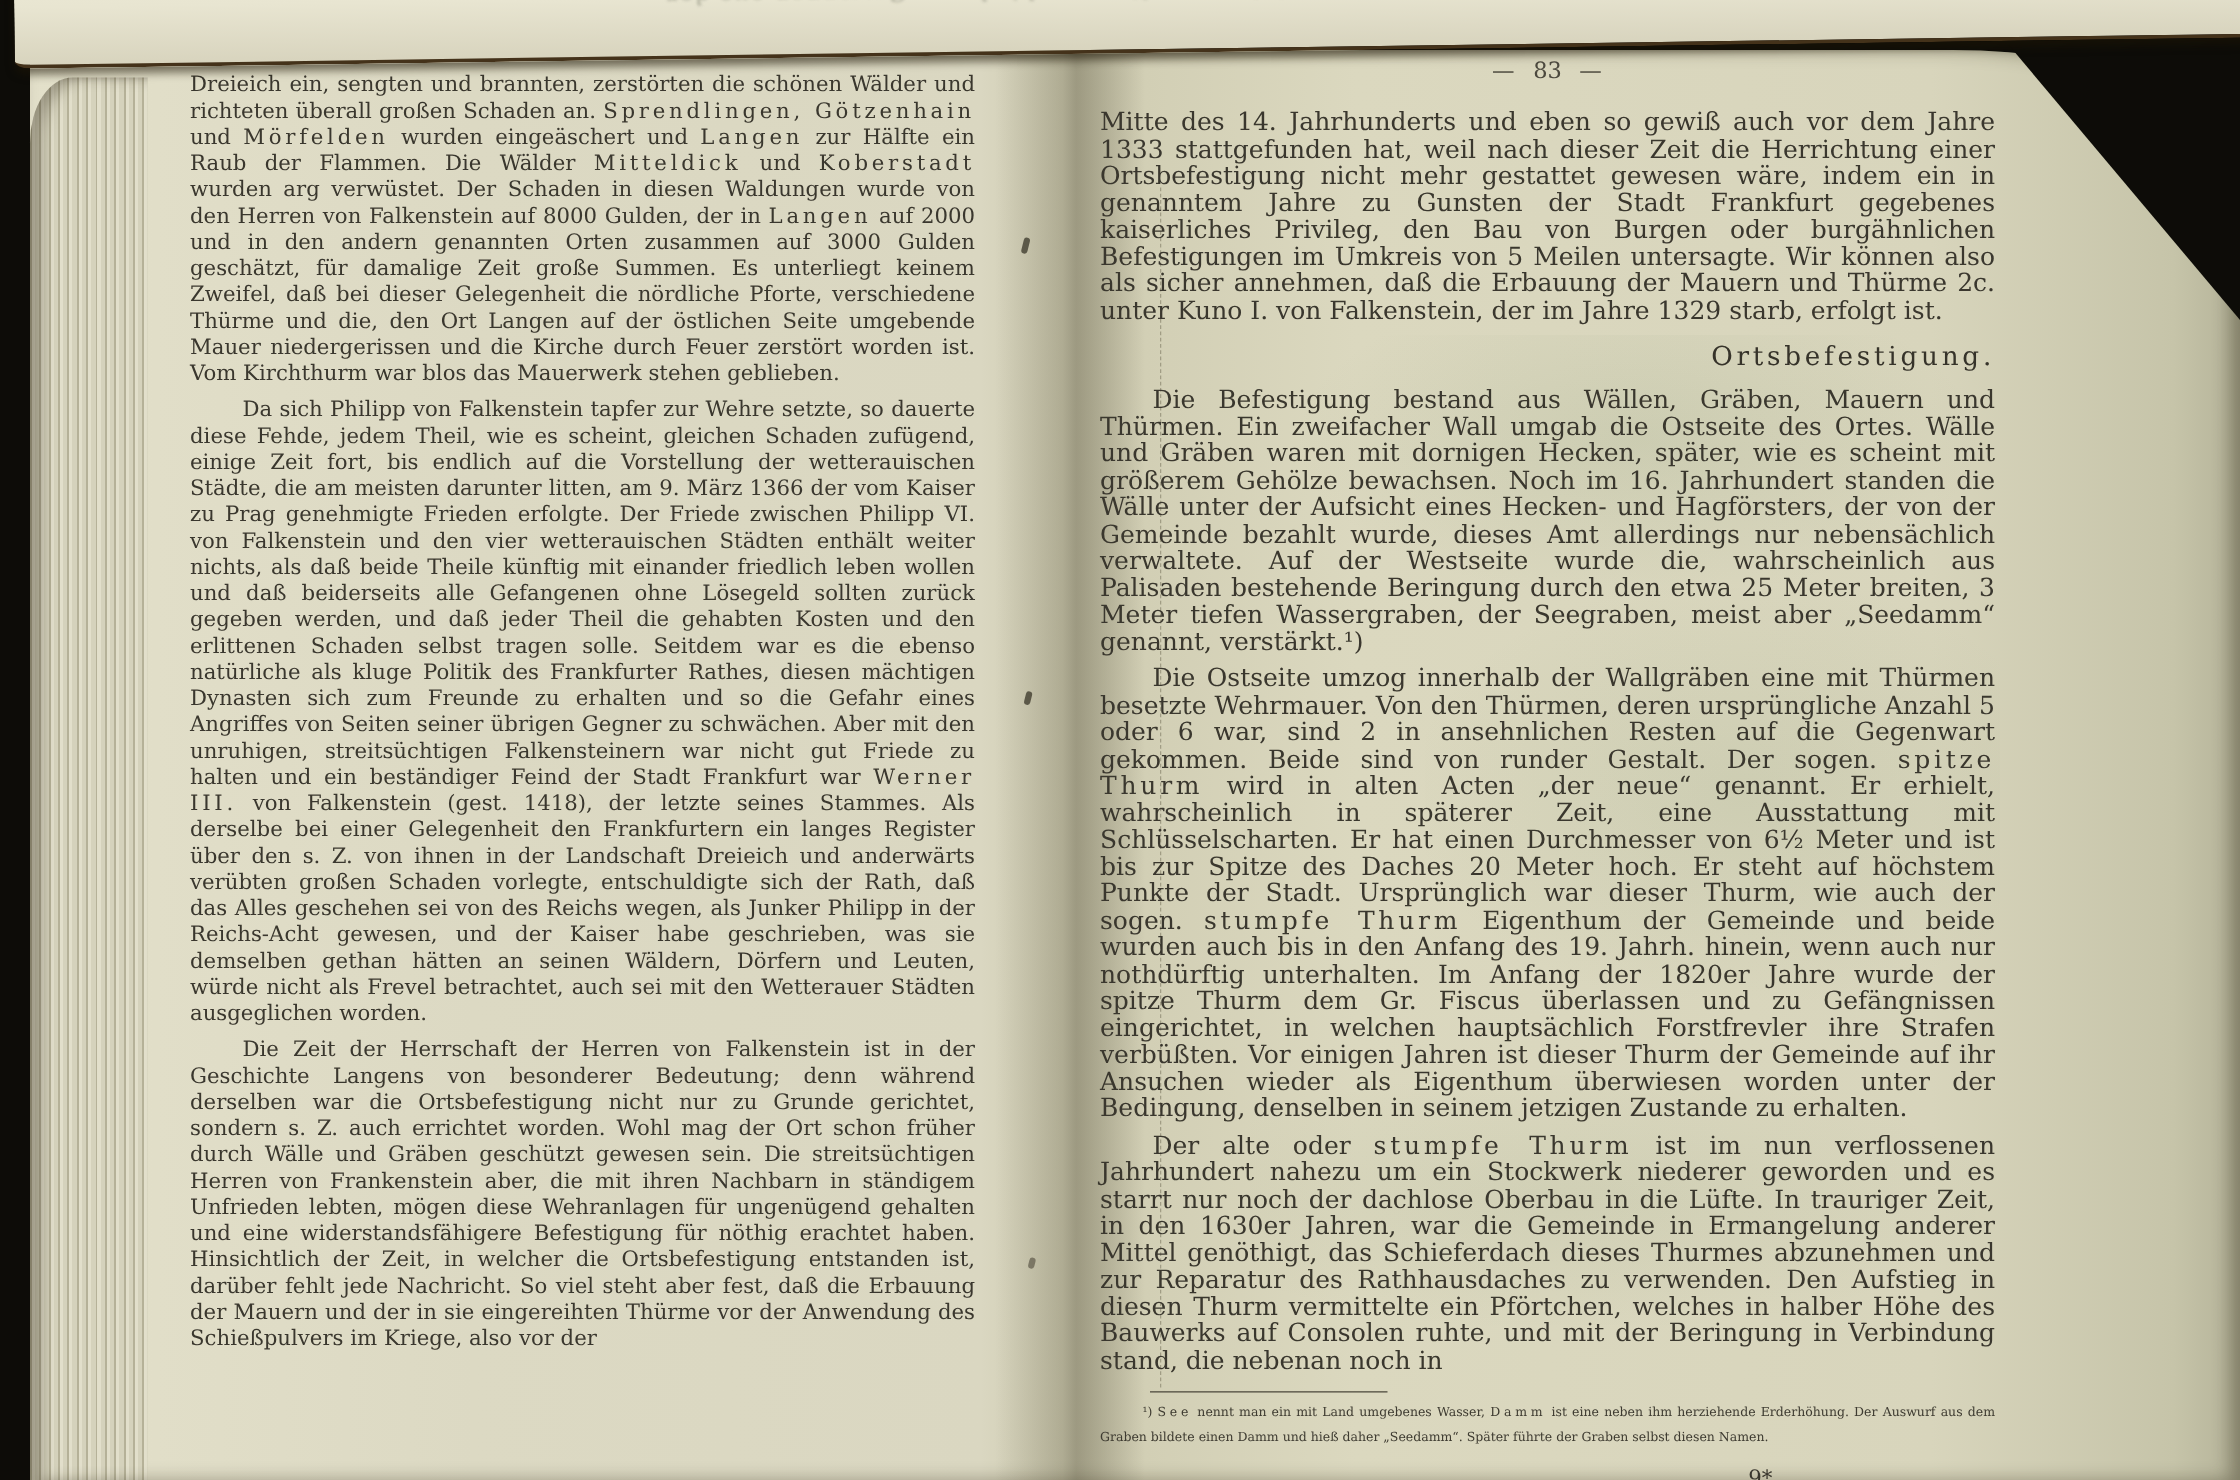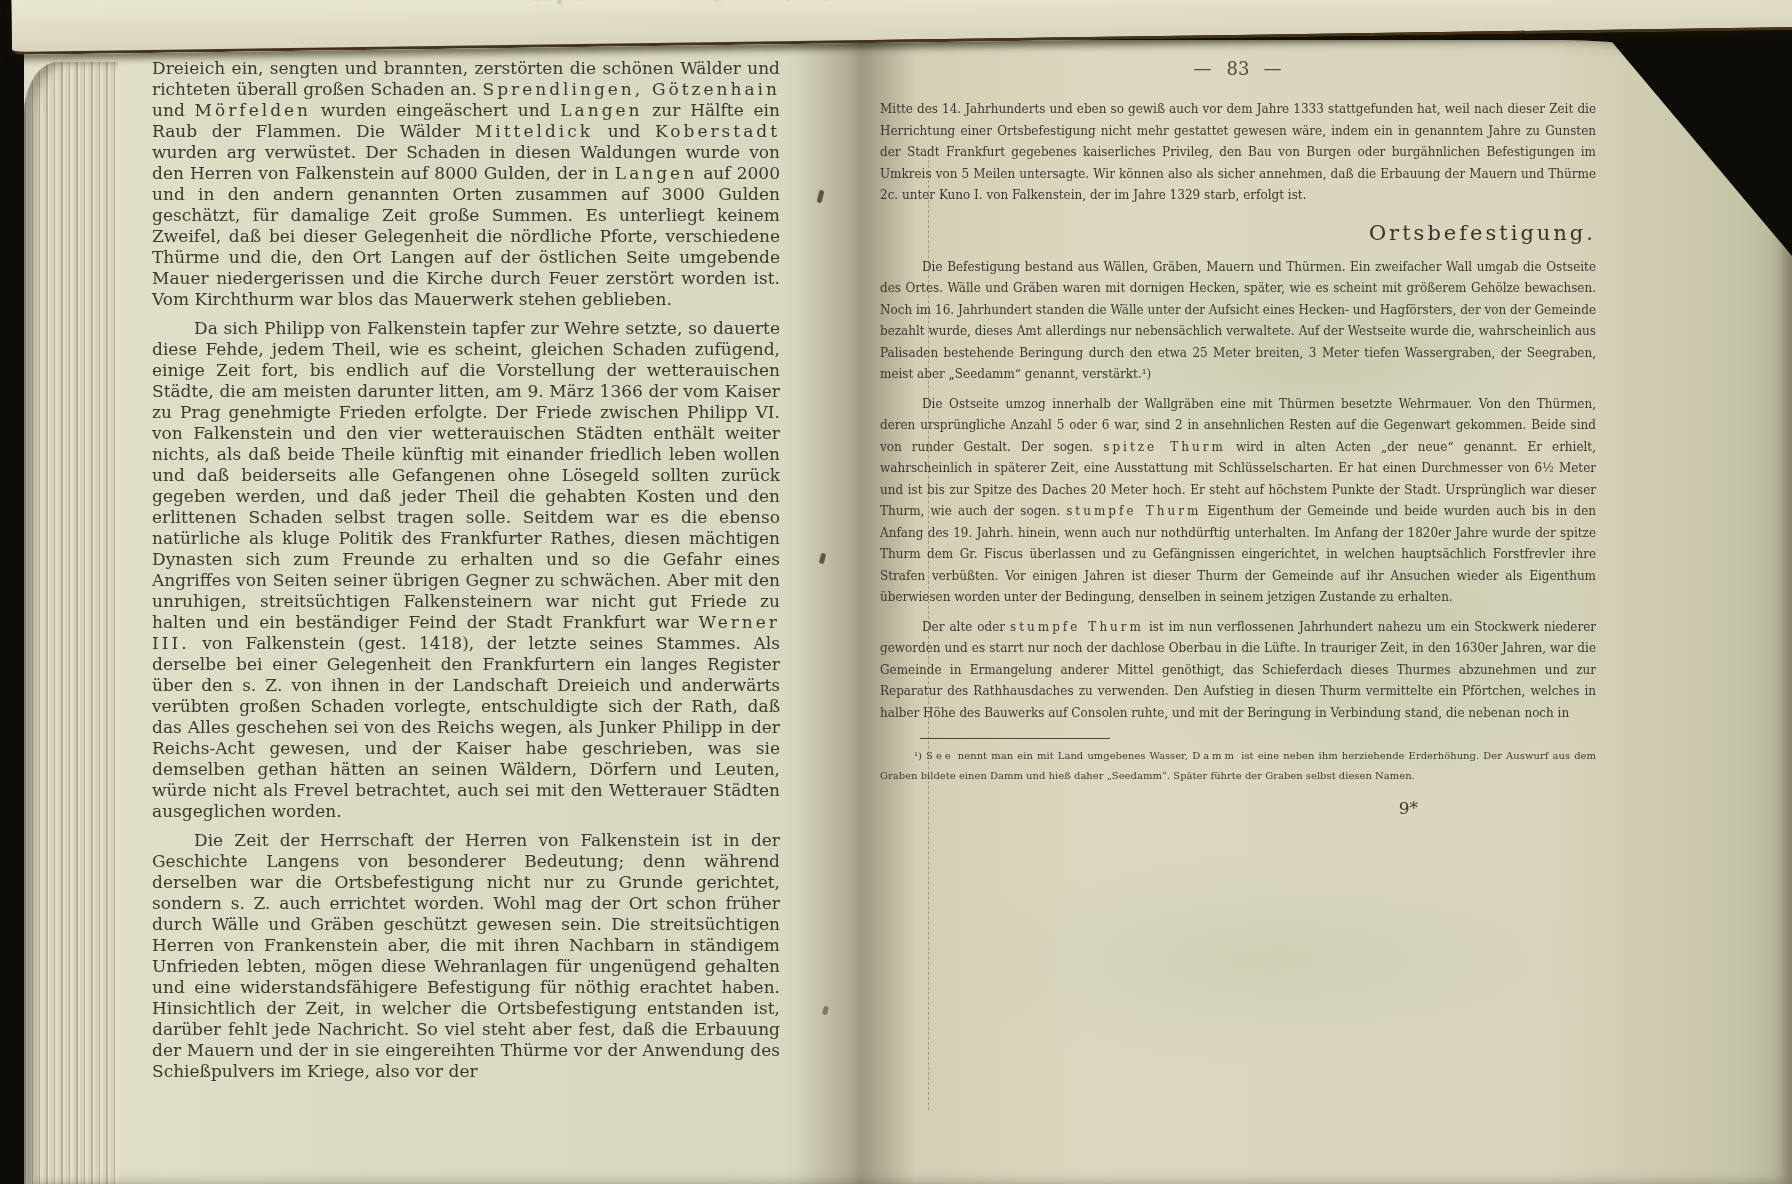--- a/index.html
+++ b/index.html
@@ -82,25 +82,25 @@
   
   .page { position:absolute; z-index:4; color:#3a372e; }
   .page-left  { left:152px; top:58px;  width:628px; }
   .page-right { left:880px; top:46px;  width:716px; }
 
   .pageno {
     text-align:center; font-size:18px; letter-spacing:1px;
     color:#4c493e; margin:0 0 21px 0;
   }
   .page-left  .pageno { margin-bottom:18px; }
-  .page-right .pageno { margin-bottom:20px;margin-top:12px; }
+  .page-right .pageno { margin-bottom:20px; }
   .dash { letter-spacing:0; padding:0 14px; }
 
   .body-text { font-size:17px; line-height:21px; text-align:justify; }
-  .page-right .body-text { font-size:12px; line-height:21.5px; }
+  .page-right .body-text { font-size:20px; line-height:21.5px; }
 
   .para { margin:0; }
   .para + .para { margin-top:8px; }
   .para.indent { text-indent:42px; }
   .sperr { letter-spacing:3px; }
 
   .section-heading {
     text-align:right; font-size:21px; letter-spacing:3px;
     margin:14px 0 12px 0; color:#36332a;
   }

